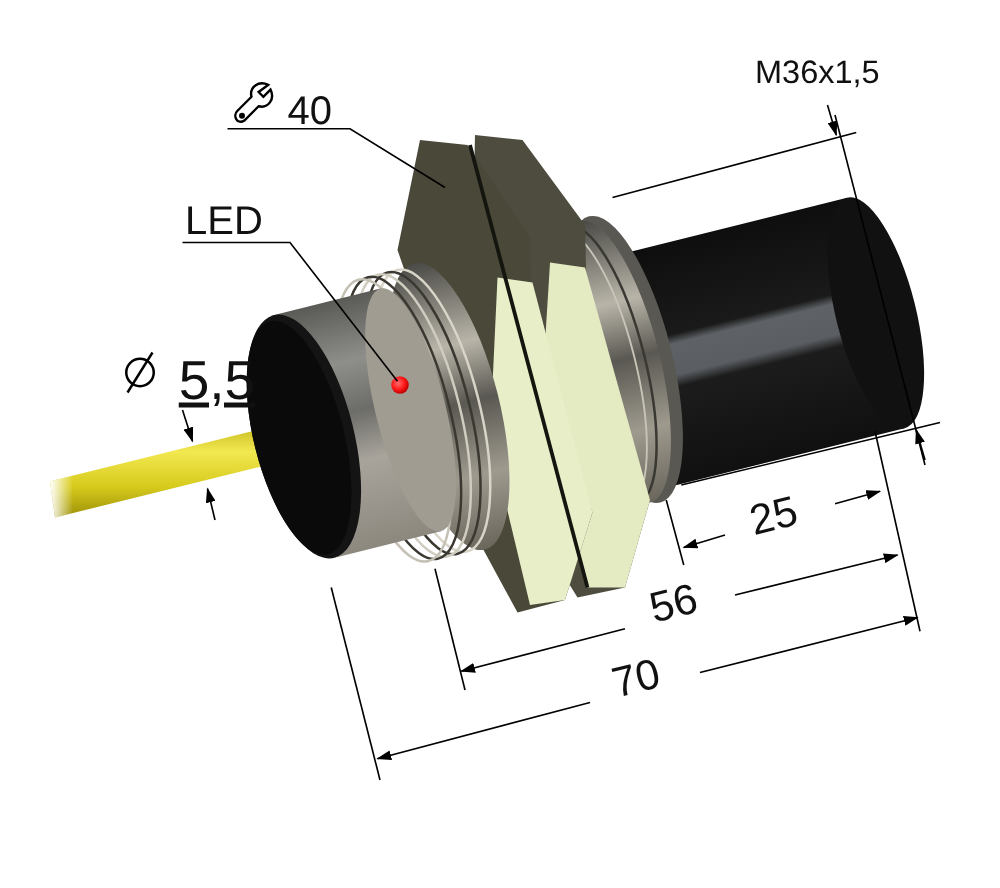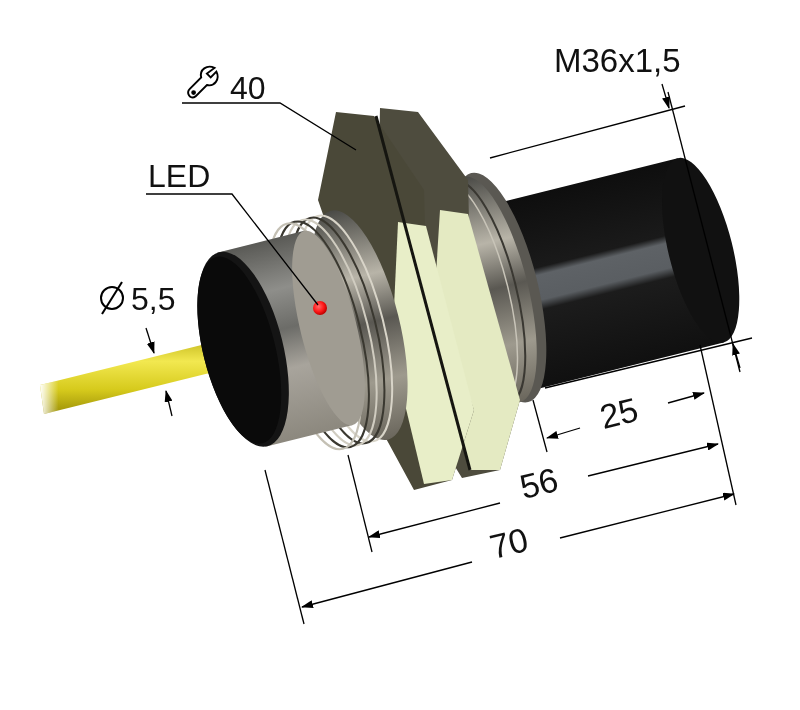--- a/index.html
+++ b/index.html
@@ -142,19 +142,19 @@
     <circle cx="8" cy="28" r="1.5" fill="#000"></circle>
   </g>
 
   <g fill="none" stroke="#000" stroke-width="2">
     <circle cx="112" cy="298" r="11"></circle>
     <line x1="102" y1="314" x2="122" y2="282"></line>
   </g>
 </svg>
 
 <div class="html-label" style="left:230px; top:72px; font-size:32px;">40</div>
-<div class="html-label" style="left:554px; top:44px; font-size:33px;">M36x1,5</div>
+<div class="html-label" style="left:604px; top:44px; font-size:26px;">M36x1,5</div>
 <div class="html-label" style="left:148px; top:160px; font-size:32px;">LED</div>
-<div class="html-label" style="left:131px; top:283px; font-size:32px;">5,5</div>
+<div class="html-label" style="left:143px; top:283px; font-size:44px;text-decoration:underline;">5,5</div>
 
 <div class="html-label" style="left:600px; top:396px; font-size:34px; transform:rotate(-14deg);">25</div>
 <div class="html-label" style="left:520px; top:466px; font-size:34px; transform:rotate(-14deg);">56</div>
 <div class="html-label" style="left:490px; top:526px; font-size:34px; transform:rotate(-14deg);">70</div>
 
 </body></html>

